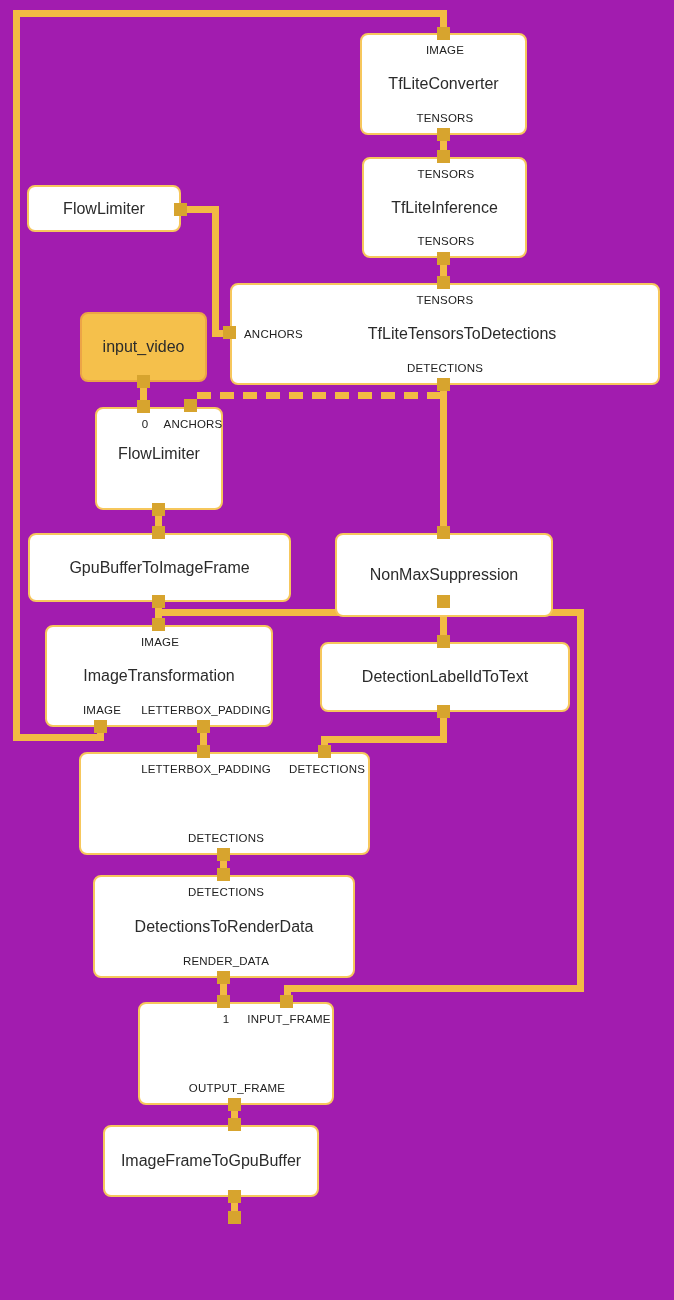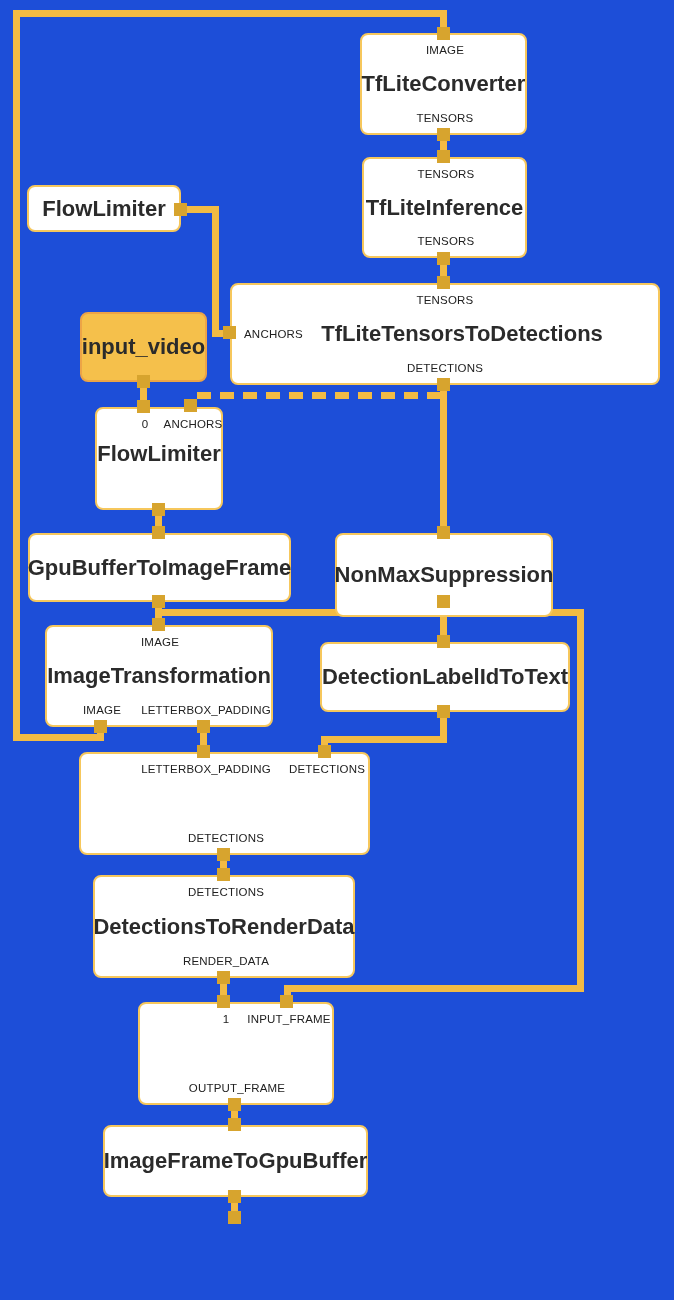--- a/index.html
+++ b/index.html
@@ -2,36 +2,36 @@
 <html style="--edge: #F2BB44; --port: #D7A42E; --border: #F6C75C; --nodebg: #FFFFFF; --streamfill: #F5C04B; --streamborder: #ECA446; --text: #2B2B2B;"><head>
 <meta charset="utf-8">
 <style>
   :root{
     --edge:#F2BB44; --port:#D7A42E; --border:#F6C75C; --nodebg:#FFFFFF;
     --streamfill:#F5C04B; --streamborder:#ECA446; --text:#2B2B2B;
   }
   html,body{margin:0;padding:0;background:#fff;}
   #canvas{
     position:relative; width:674px; height:1300px; overflow:hidden;
-    background:#1d4ed8; font-family:"Liberation Sans", sans-serif;
+    background:#a21caf; font-family:"Liberation Sans", sans-serif;
   }
   .edge{position:absolute; background:var(--edge); z-index:1;}
   .edge.dashed{
     background:repeating-linear-gradient(90deg, var(--edge) 0 14px, transparent 14px 23px);
   }
   .node{
     position:absolute; background:var(--nodebg); border:2px solid var(--border);
     border-radius:8px; box-sizing:border-box; z-index:2;
   }
   .node.stream{
     background:var(--streamfill); border:2px solid var(--streamborder);
   }
   .title{
     position:absolute; left:50%; top:50%; transform:translate(-50%,-50%);
-    font-weight:700; font-size:22px; color:var(--text); white-space:nowrap;
+    font-weight:400; font-size:16px; color:var(--text); white-space:nowrap;
   }
   .plabel{
     position:absolute; transform:translateX(-50%); font-size:11.5px;
     color:#212121; white-space:nowrap; letter-spacing:.2px;
   }
   .ptop{top:9px;} .pbot{bottom:9px;}
   .pside{left:12px; top:50%; transform:translateY(-50%); position:absolute;
     font-size:11.5px; color:#212121; white-space:nowrap; letter-spacing:.2px;}
   .psq{
     position:absolute; width:13px; height:13px; background:var(--port); z-index:3;
@@ -150,21 +150,21 @@
     <span class="title">DetectionsToRenderData</span>
     <span class="plabel pbot" style="left:131px;">RENDER_DATA</span>
   </div>
 
   <div class="node" style="left:138px;top:1002px;width:196px;height:103px;">
     <span class="plabel ptop" style="left:86px;">1</span>
     <span class="plabel ptop" style="left:149px;">INPUT_FRAME</span>
     <span class="plabel pbot" style="left:97px;">OUTPUT_FRAME</span>
   </div>
 
-  <div class="node" style="left:103px;top:1125px;width:265px;height:72px;">
+  <div class="node" style="left:103px;top:1125px;width:216px;height:72px;">
     <span class="title">ImageFrameToGpuBuffer</span>
   </div>
 
 
   <div class="psq" style="left:94px;top:720px;"></div>
   <div class="psq" style="left:437px;top:27px;"></div>
   <div class="psq" style="left:437px;top:128px;"></div>
   <div class="psq" style="left:437px;top:150px;"></div>
   <div class="psq" style="left:437px;top:252px;"></div>
   <div class="psq" style="left:437px;top:276px;"></div>

